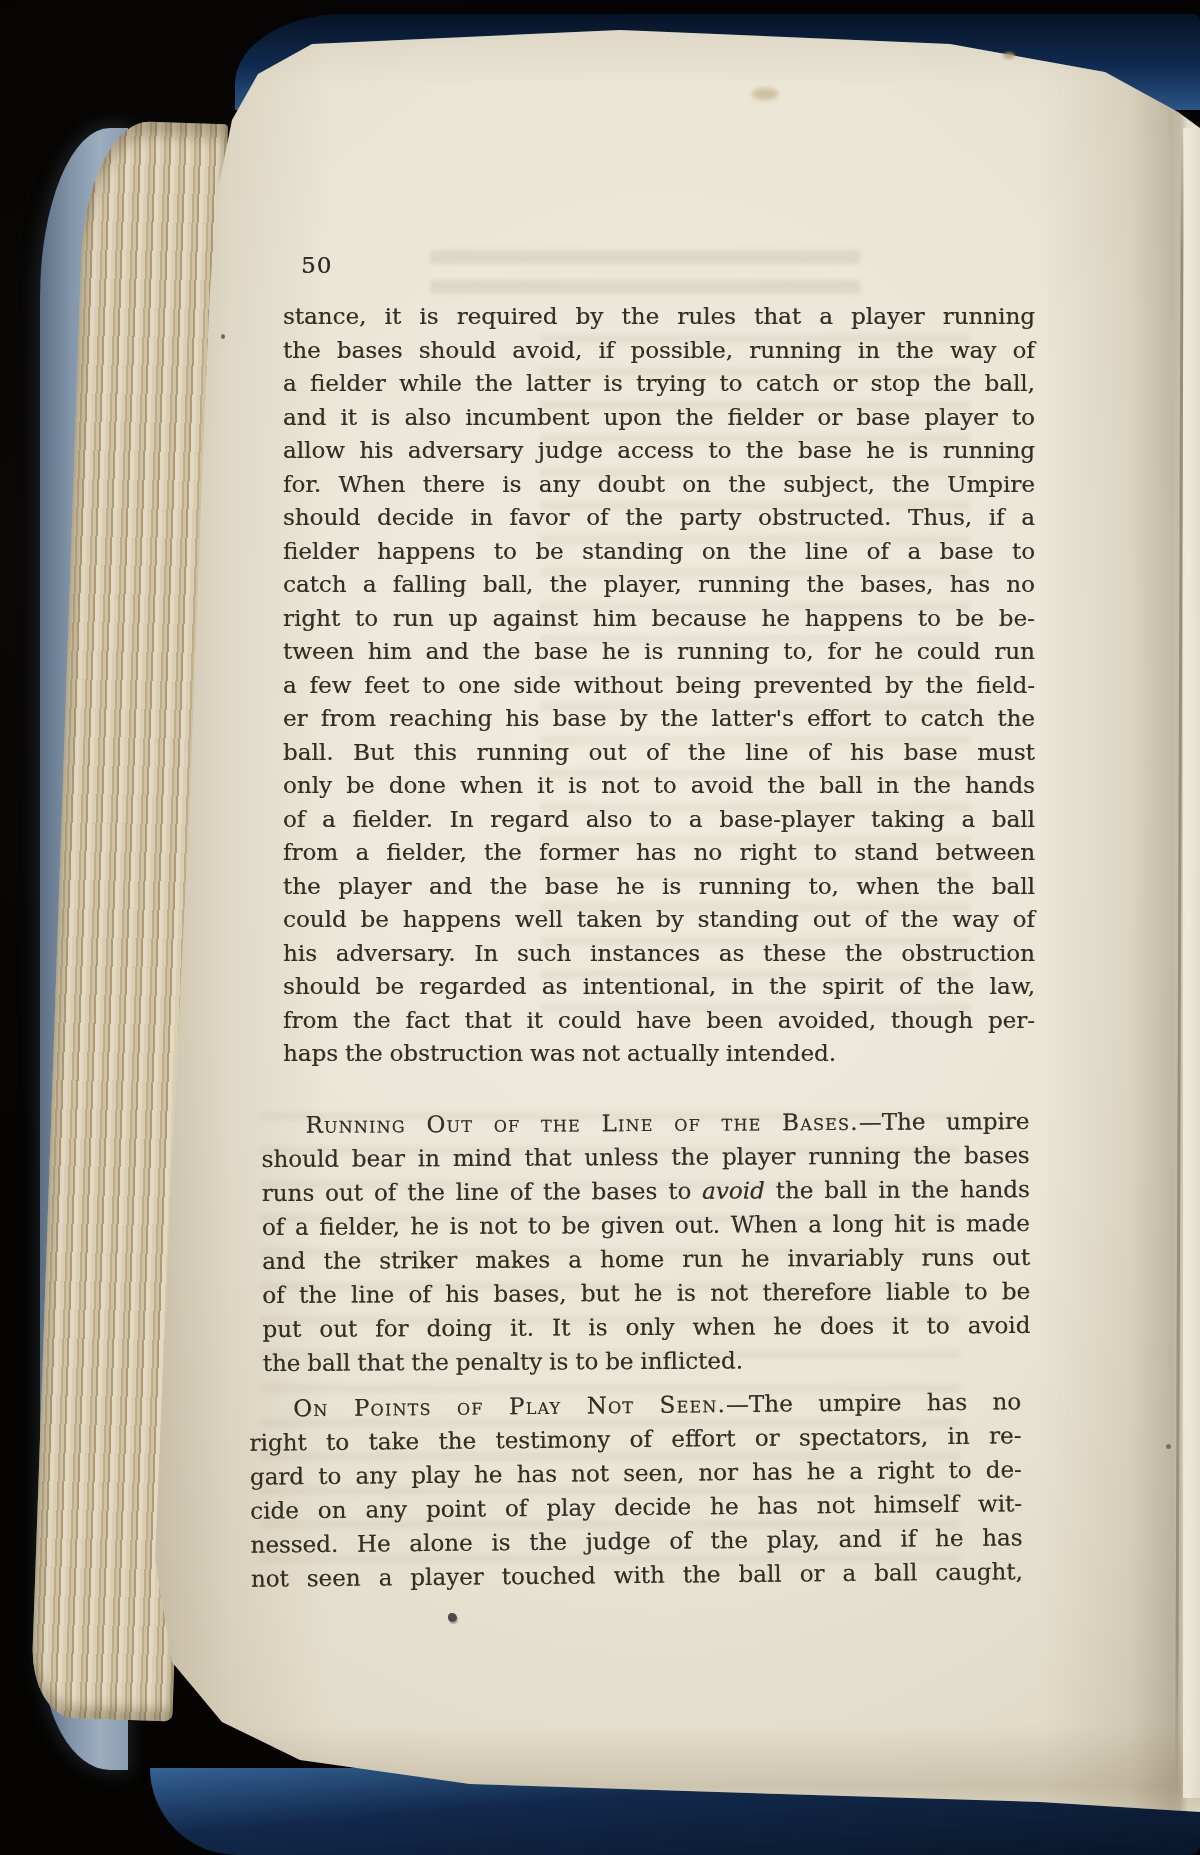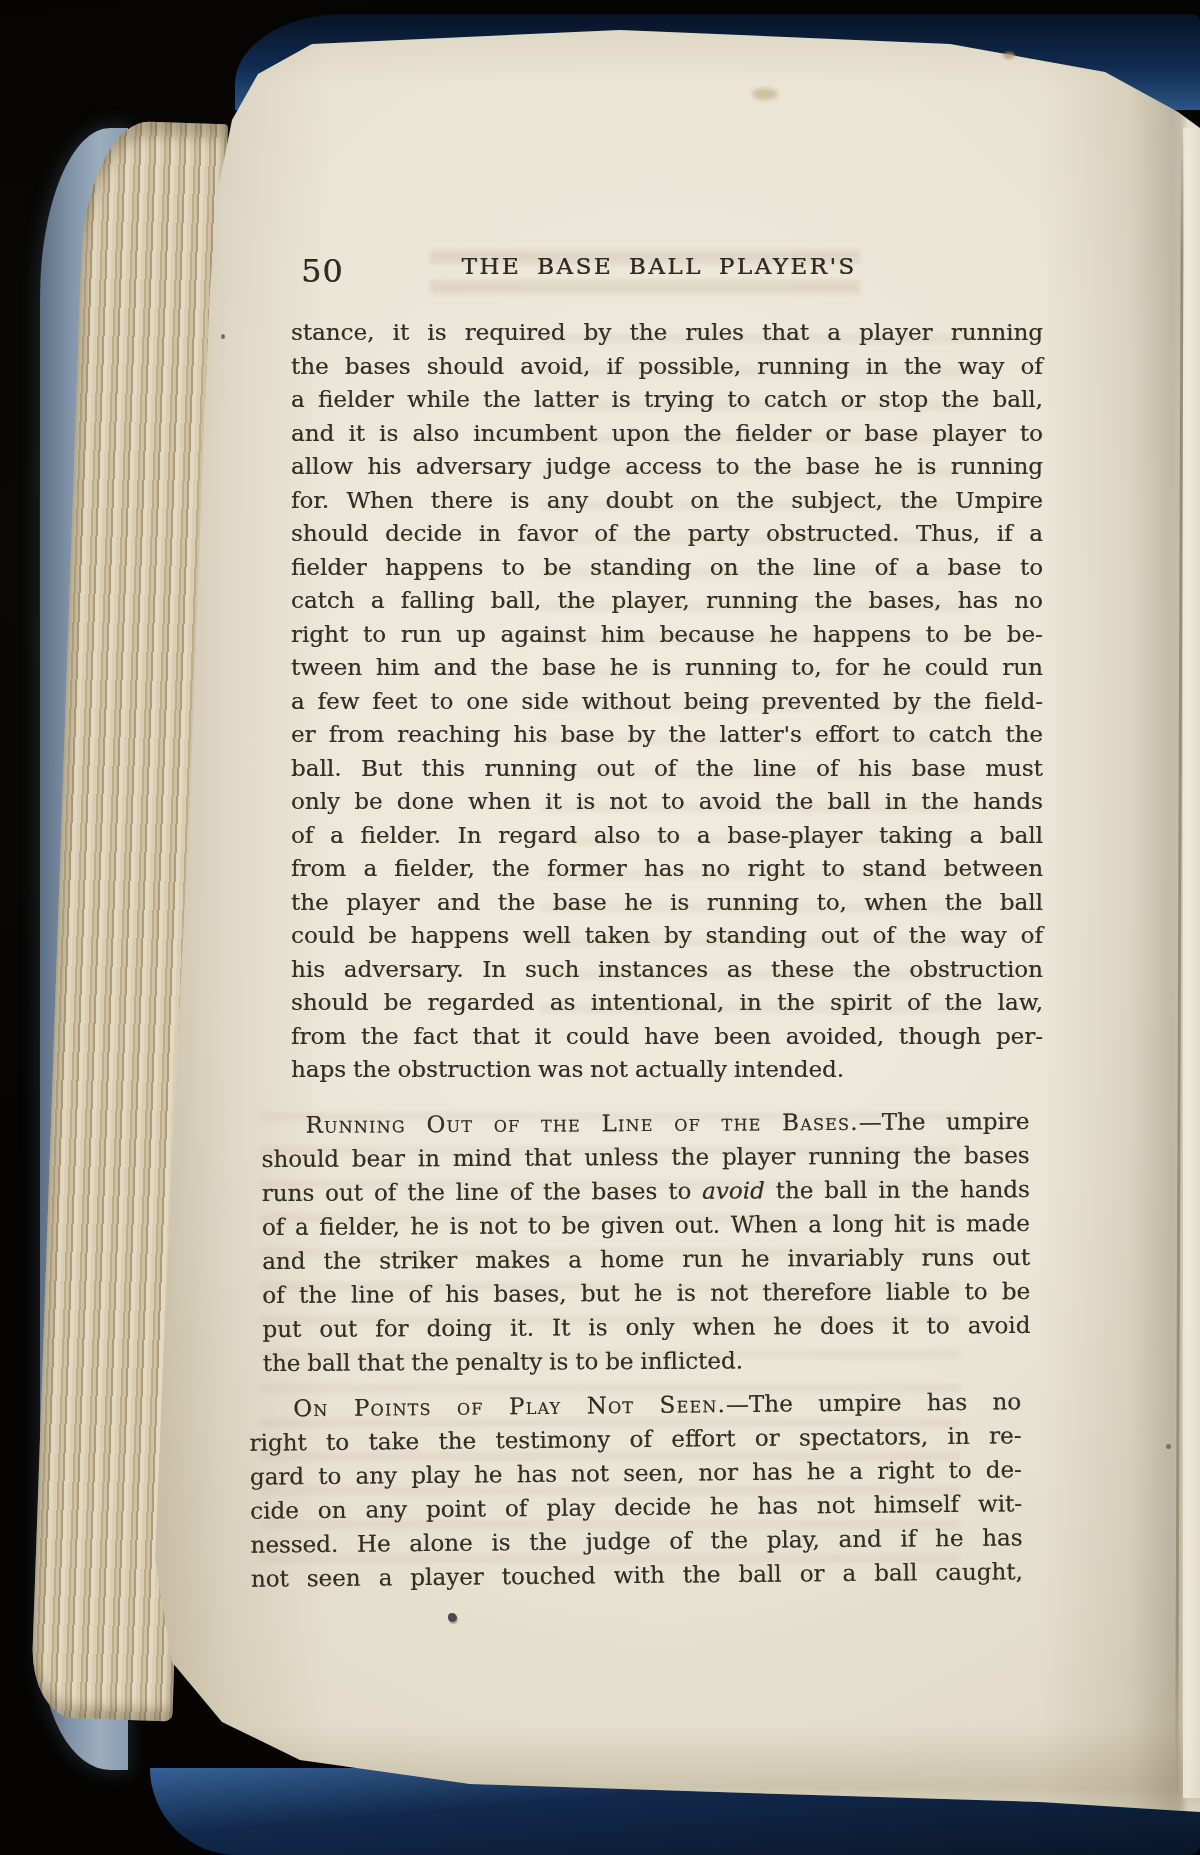--- a/index.html
+++ b/index.html
@@ -76,31 +76,31 @@
   .ghost.g2{left:540px;top:330px;width:430px;height:700px;opacity:.08;
     background:repeating-linear-gradient(0deg,transparent 0 17px,#8a7a5c 17px 26px,transparent 26px 33.5px);}
   .ghost.g3{left:260px;top:1100px;width:700px;height:480px;opacity:.07;
     background:repeating-linear-gradient(0deg,transparent 0 17px,#8a7a5c 17px 26px,transparent 26px 34px);}
   
   .content{position:absolute;inset:0;color:#332d22;}
   .page-header{
     position:absolute;left:283px;top:250px;width:752px;height:34px;
   }
   .page-number{
-    position:absolute;left:18px;top:2px;font-size:32px;letter-spacing:1px;color:#2e2a21;
+    position:absolute;left:18px;top:2px;font-size:23px;letter-spacing:1px;color:#2e2a21;
     text-shadow:.4px 0 0 rgba(46,42,33,.7);
   }
   .running-title{
     position:absolute;left:0;right:0;top:3px;text-align:center;
     font-size:23px;letter-spacing:2.5px;color:#2e2a21;word-spacing:6px;
     text-shadow:.5px 0 0 rgba(46,42,33,.75);
   }
   .para{position:absolute;font-size:23px;color:#332d22;
     text-shadow:.35px 0 0 rgba(51,45,34,.55);}
-  .para1{left:283px;top:316px;width:752px;margin-left:8px;}
+  .para1{left:283px;top:300px;width:752px;}
   .para1 .line{height:33.5px;line-height:33.5px;}
   .para2{left:262px;top:1106px;width:768px;transform:rotate(-.3deg);}
   .para2 .line{height:34px;line-height:34px;}
   .para3{left:250px;top:1388px;width:772px;transform:rotate(-.55deg);}
   .para3 .line{height:34px;line-height:34px;}
   .line{display:flex;justify-content:space-between;white-space:pre;overflow:visible;}
   .line.last{justify-content:flex-start;column-gap:.30em;}
   .line.indent{padding-left:44px;}
   .line .sc{font-variant:small-caps;letter-spacing:1.2px;}
   .line .it{font-style:italic;}
@@ -123,21 +123,20 @@
   <div class="ghost g3"></div>
   <div class="stain s1"></div>
   <div class="stain s2"></div>
   <div class="stain s3"></div>
   <div class="stain s4"></div>
   <div class="ink-mark"></div>
 
   <div class="content">
     <div class="page-header">
       <span class="page-number">50</span>
-      <span class="running-title">THE BASE BALL PLAYER'S</span>
     </div>
 
     <div class="para para1">
         <div class="line"><span><span>stance,</span></span><span><span>it</span></span><span><span>is</span></span><span><span>required</span></span><span><span>by</span></span><span><span>the</span></span><span><span>rules</span></span><span><span>that</span></span><span><span>a</span></span><span><span>player</span></span><span><span>running</span></span></div>
         <div class="line"><span><span>the</span></span><span><span>bases</span></span><span><span>should</span></span><span><span>avoid,</span></span><span><span>if</span></span><span><span>possible,</span></span><span><span>running</span></span><span><span>in</span></span><span><span>the</span></span><span><span>way</span></span><span><span>of</span></span></div>
         <div class="line"><span><span>a</span></span><span><span>fielder</span></span><span><span>while</span></span><span><span>the</span></span><span><span>latter</span></span><span><span>is</span></span><span><span>trying</span></span><span><span>to</span></span><span><span>catch</span></span><span><span>or</span></span><span><span>stop</span></span><span><span>the</span></span><span><span>ball,</span></span></div>
         <div class="line"><span><span>and</span></span><span><span>it</span></span><span><span>is</span></span><span><span>also</span></span><span><span>incumbent</span></span><span><span>upon</span></span><span><span>the</span></span><span><span>fielder</span></span><span><span>or</span></span><span><span>base</span></span><span><span>player</span></span><span><span>to</span></span></div>
         <div class="line"><span><span>allow</span></span><span><span>his</span></span><span><span>adversary</span></span><span><span>judge</span></span><span><span>access</span></span><span><span>to</span></span><span><span>the</span></span><span><span>base</span></span><span><span>he</span></span><span><span>is</span></span><span><span>running</span></span></div>
         <div class="line"><span><span>for.</span></span><span><span>When</span></span><span><span>there</span></span><span><span>is</span></span><span><span>any</span></span><span><span>doubt</span></span><span><span>on</span></span><span><span>the</span></span><span><span>subject,</span></span><span><span>the</span></span><span><span>Umpire</span></span></div>
         <div class="line"><span><span>should</span></span><span><span>decide</span></span><span><span>in</span></span><span><span>favor</span></span><span><span>of</span></span><span><span>the</span></span><span><span>party</span></span><span><span>obstructed.</span></span><span><span>Thus,</span></span><span><span>if</span></span><span><span>a</span></span></div>

